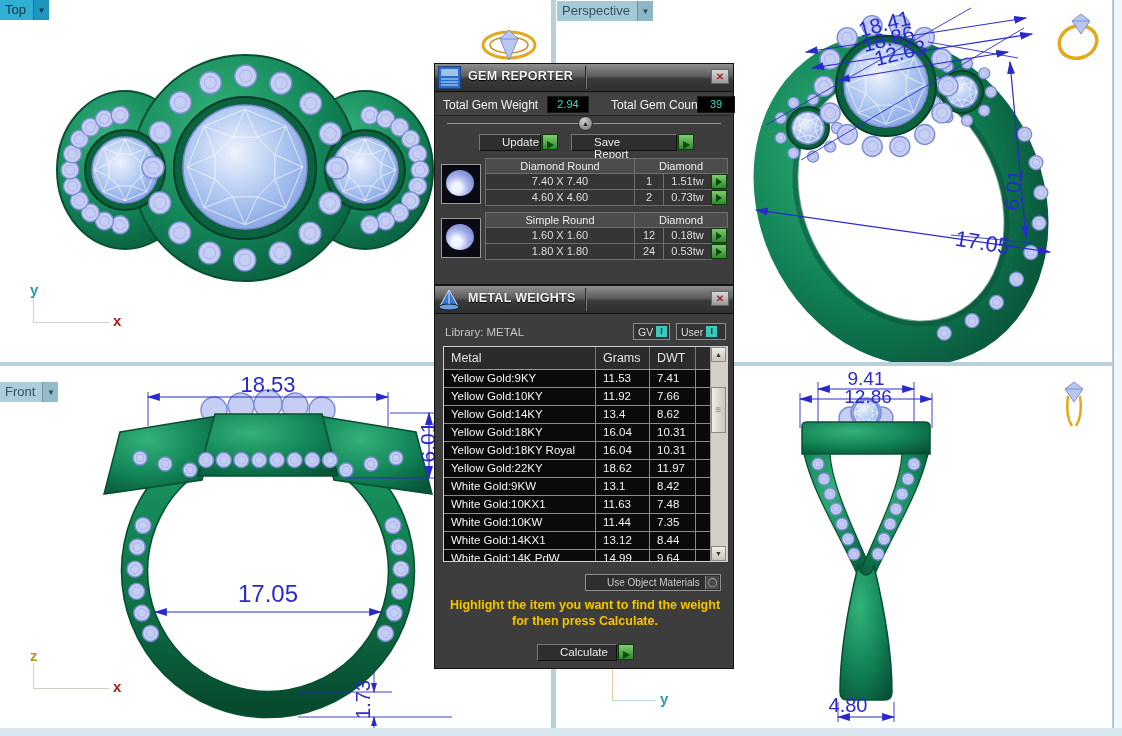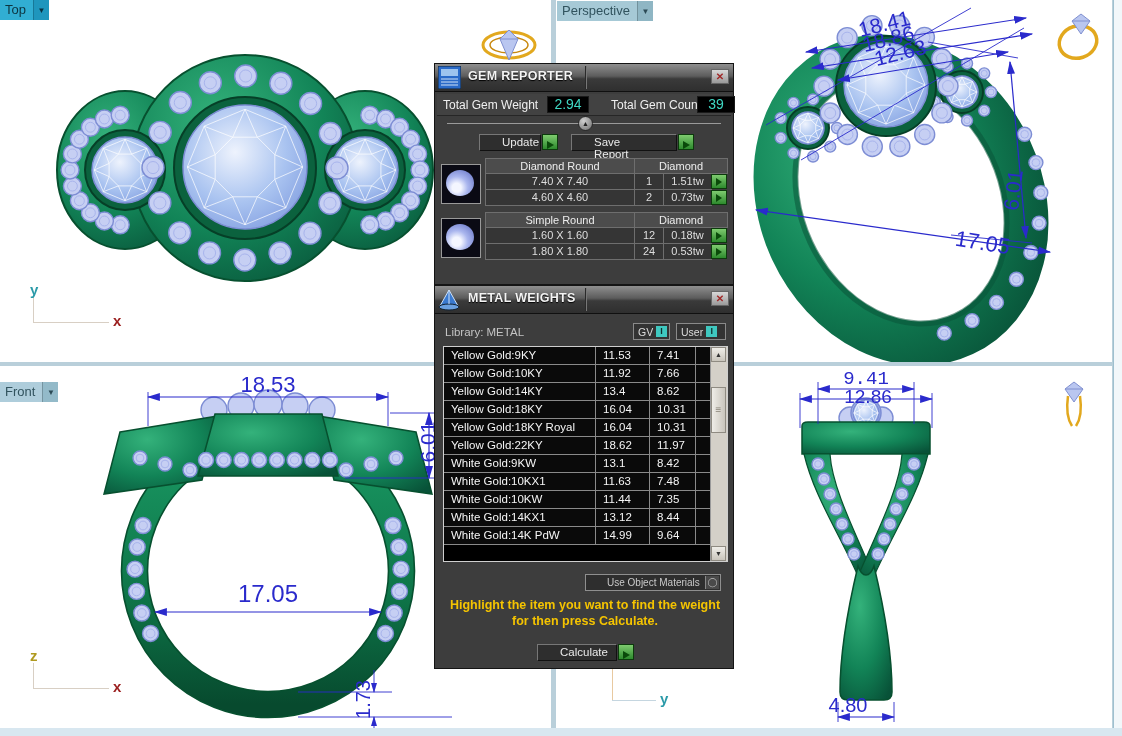--- a/index.html
+++ b/index.html
@@ -47,21 +47,21 @@
   .tbar .ttl{position:absolute;left:33px;top:5px;font-size:12.5px;font-weight:bold;color:#f4f4f4;letter-spacing:.3px;text-shadow:0 1px 1px #000;}
   .tbar .tsep{position:absolute;left:150px;top:2px;width:1px;height:23px;background:#2a2a2a;border-right:1px solid #777;}
   .closebtn{position:absolute;right:4px;top:5px;width:18px;height:15px;background:linear-gradient(180deg,#d8d8d8,#9a9a9a);
         border:1px solid #666;color:#a02828;font-size:10px;font-weight:bold;text-align:center;line-height:14px;box-sizing:border-box;}
   #dlg-gem{left:434px;top:63px;height:222px;}
   #dlg-metal{left:434px;top:285px;height:384px;}
 
   .totals{position:absolute;left:2px;right:2px;top:30px;height:21px;background:#424242;border-bottom:1px solid #262626;}
   .totlbl{position:absolute;top:4px;font-size:12px;color:#f0f0f0;}
   .totval{position:absolute;top:2px;height:15px;background:#000;border:1px solid #1a1a1a;color:#3fd8c4;
-          font-size:14px;text-align:center;line-height:15px;}
+          font-size:11px;text-align:center;line-height:15px;}
   .slider{position:absolute;left:12px;right:12px;top:59px;height:1px;background:#9a9a9a;}
   .sknob{position:absolute;left:143px;top:52px;width:15px;height:15px;border-radius:50%;
          background:radial-gradient(circle at 35% 30%,#cfcfcf,#6e6e6e);border:1px solid #2a2a2a;box-sizing:border-box;
          font-size:7px;color:#222;text-align:center;line-height:13px;}
   .gbtn{position:absolute;height:17px;background:#2e2e2e;border:1px solid #111;border-top-color:#777;border-left-color:#777;
         color:#eaeaea;font-size:11.5px;padding:1px 22px 0;box-sizing:border-box;}
   .garr{position:absolute;width:16px;height:16px;background:linear-gradient(180deg,#7ecb6f,#2d8a2d);
         border:1px solid #0c3b0c;box-sizing:border-box;text-align:center;}
   .garr:after{content:"";display:inline-block;margin-top:4px;width:0;height:0;border-left:7px solid #0a4a0a;
         border-top:4px solid transparent;border-bottom:4px solid transparent;}
@@ -692,21 +692,21 @@
 
 <div class="dim" style="left:268px;top:372px;font-size:22px;transform:translateX(-50%);">18.53</div>
 <div class="dim" style="left:408px;top:430px;font-size:21px;transform:rotate(-90deg);">6.01</div>
 <div class="dim" style="left:268px;top:580px;font-size:24px;transform:translateX(-50%);">17.05</div>
 <div class="dim" style="left:344px;top:688px;font-size:20px;transform:rotate(-90deg);">1.73</div>
 <div class="dim" style="left:858px;top:12px;font-size:21px;transform:rotate(-14deg);">18.41</div>
 <div class="dim" style="left:862px;top:27px;font-size:21px;transform:rotate(-14deg);">18.86</div>
 <div class="dim" style="left:874px;top:41px;font-size:21px;transform:rotate(-14deg);">12.63</div>
 <div class="dim" style="left:993px;top:178px;font-size:21px;transform:rotate(-83deg);">6.01</div>
 <div class="dim" style="left:955px;top:230px;font-size:22px;transform:rotate(9deg);">17.05</div>
-<div class="dim" style="left:866px;top:368px;font-size:19px;transform:translateX(-50%);font-family:Liberation Mono, monospace;">9.41</div>
+<div class="dim" style="left:866px;top:368px;font-size:19px;transform:translateX(-50%);">9.41</div>
 <div class="dim" style="left:868px;top:386px;font-size:19px;transform:translateX(-50%);">12.86</div>
 <div class="dim" style="left:848px;top:694px;font-size:20px;transform:translateX(-50%);">4.80</div>
 
 <div id="strip-bottom"></div>
 <div id="strip-right"></div>
 
 <div class="dlg" id="dlg-gem">
   <div class="tbar">
     <svg class="ticon" width="23" height="23">
       <rect x="0" y="0" width="23" height="23" fill="#2a6ac8" stroke="#123"></rect>
@@ -796,20 +796,26 @@
   <div class="tgl" style="left:198px;width:37px;">
     <span>GV</span>
     <span class="tglsq">I</span>
   </div>
   <div class="tgl" style="left:241px;width:50px;">
     <span>User</span>
     <span class="tglsq">I</span>
   </div>
 
   <div class="mtable">
+    <div class="mhead">
+      <div class="mhc m1">Metal</div>
+      <div class="mhc m2">Grams</div>
+      <div class="mhc m3">DWT</div>
+      <div class="mhc m4"></div>
+    </div>
     <div>
 
         <div class="mrow">
           <div class="mc m1">Yellow Gold:9KY</div>
           <div class="mc m2">11.53</div>
           <div class="mc m3">7.41</div>
           <div class="mc m4"></div>
         </div>
 
         <div class="mrow">

